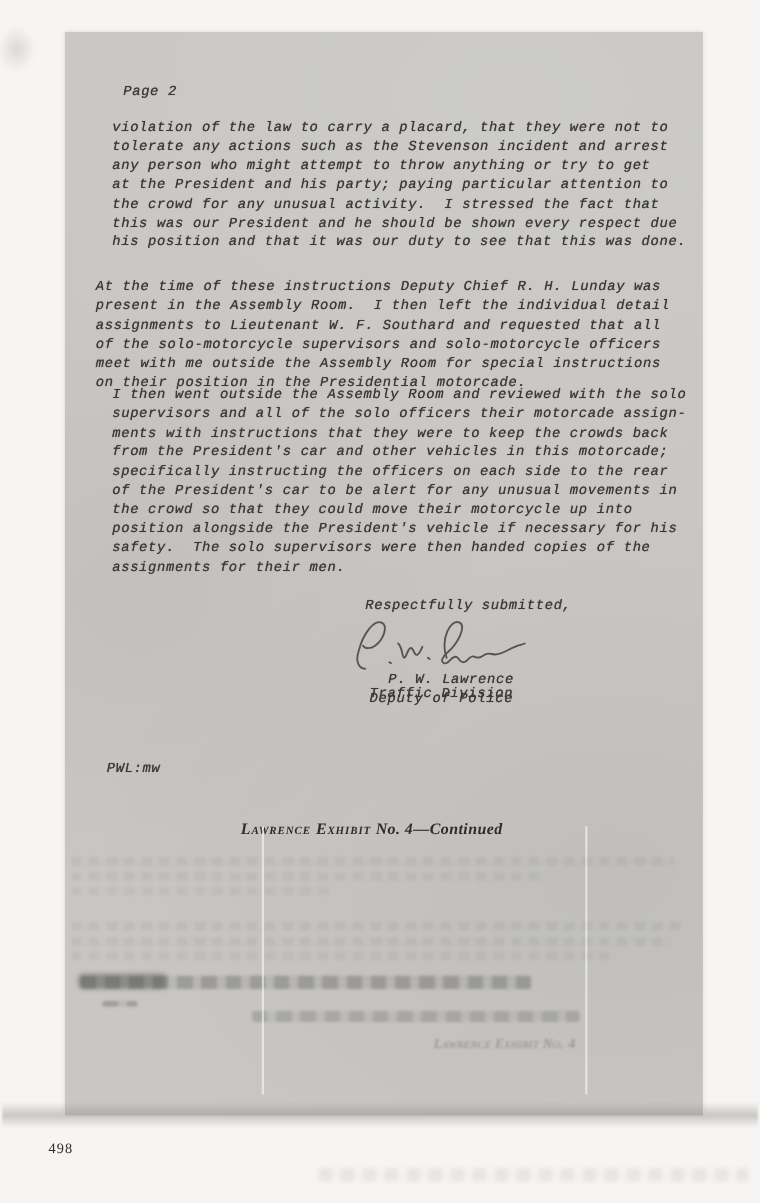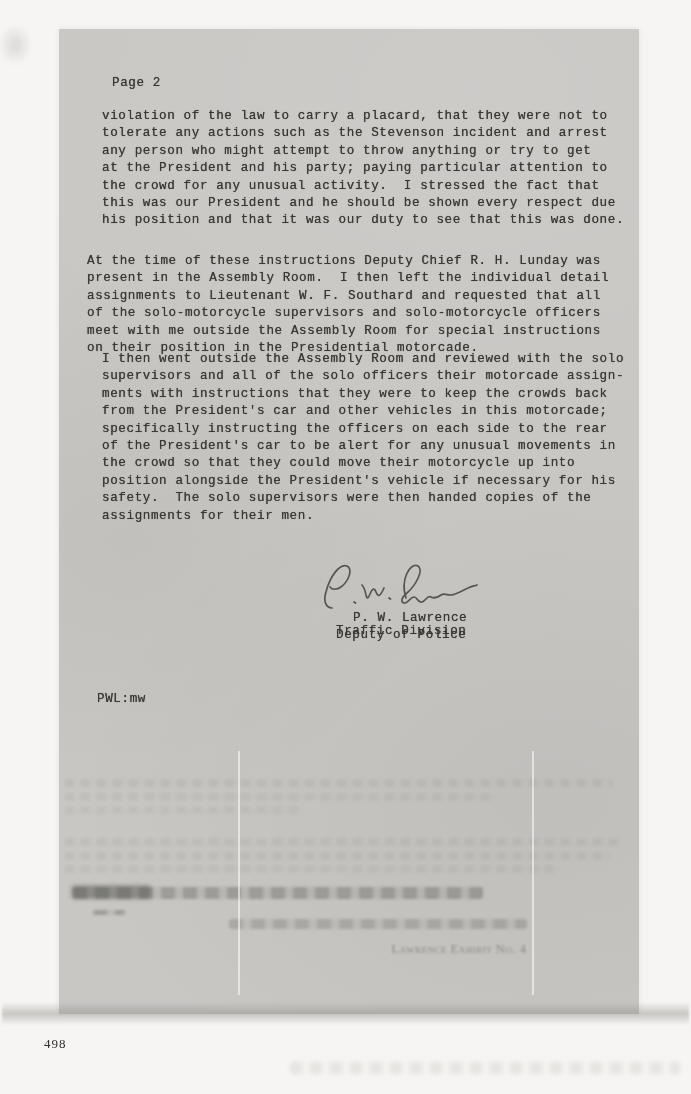--- a/index.html
+++ b/index.html
@@ -14,20 +14,21 @@
     filter: blur(2px);
   }
   .page {
     position:absolute; left:59px; top:29px; width:580px; height:985px;
     background:
       radial-gradient(130% 55% at 70% 6%, rgba(255,255,255,0.08), transparent 70%),
       radial-gradient(80% 40% at 12% 52%, rgba(0,0,0,0.035), transparent 70%),
       radial-gradient(120% 50% at 85% 78%, rgba(0,0,0,0.045), transparent 70%),
       #c8c7c4;
     box-shadow: 0 0 6px rgba(0,0,0,0.08);
+    font-style: italic;
   }
   .typed {
     position:absolute;
     font-family:"Liberation Mono", monospace;
     font-size:12.6px; line-height:17.4px; letter-spacing:0.6px;
     color:#3b3935; white-space:pre;
     text-shadow:0 0 0.7px rgba(52,50,46,0.85);
     filter: blur(0.22px);
   }
   .caption {
@@ -110,37 +111,41 @@
 supervisors and all of the solo officers their motorcade assign-
 ments with instructions that they were to keep the crowds back
 from the President's car and other vehicles in this motorcade;
 specifically instructing the officers on each side to the rear
 of the President's car to be alert for any unusual movements in
 the crowd so that they could move their motorcycle up into
 position alongside the President's vehicle if necessary for his
 safety.  The solo supervisors were then handed copies of the
 assignments for their men.</div>
 
+  <div class="typed" style="left:273px; top:514px;">Respectfully submitted,</div>
 
   <svg class="sig-svg" width="162" height="60" viewBox="0 0 162 60" aria-label="P. W. Lawrence">
     <g fill="none" stroke="#45423c" stroke-width="1.7" stroke-linecap="round" opacity="0.85">
       <path d="M14 50 C8 50 5 43 8 34 C12 18 22 5 29 8 C35 11 31 23 23 29 C19 32 14 32 12 29"></path>
       <path d="M36 44 l1.5 1"></path>
       <path d="M44 27 C46 29 47 32 48 37 C49 41 50 41 52 36 C54 31 56 29 58 34 C60 39 62 39 66 30"></path>
       <path d="M71 40 l1.5 1"></path>
       <path d="M88 40 C82 22 92 4 100 8 C106 12 98 27 89 35 C84 39 82 44 86 45 C90 46 92 39 96 39 C100 39 99 45 104 44 C108 43 109 37 113 39 C117 41 120 39 123 37 C126 35 129 37 132 37 C138 37 143 33 150 30 C154 28 157 28 159 27"></path>
     </g>
   </svg>
 
   <div class="typed" style="left:277px; top:581px;margin-left:17px;">P. W. Lawrence</div>
   <div class="typed" style="left:277px; top:598px;">Deputy of Police</div>
   <div class="typed" style="left:277px; top:594px;">Traffic Division</div>
 
   <div class="typed" style="left:38px; top:636px;margin-top:26px;">PWL:mw</div>
 
+  <div class="caption">
+    <span class="sc">Lawrence Exhibit</span><span> No. 4—Continued</span>
+  </div>
 
   <div class="gline" style="left:6px;  top:750px; width:548px; opacity:.5;"></div>
   <div class="gline" style="left:6px;  top:764px; width:430px; opacity:.45;"></div>
   <div class="gline" style="left:6px;  top:777px; width:235px; opacity:.4;"></div>
   <div class="gline" style="left:6px;  top:809px; width:555px; opacity:.5;"></div>
   <div class="gline" style="left:6px;  top:823px; width:545px; opacity:.5;"></div>
   <div class="gline" style="left:6px;  top:836px; width:495px; opacity:.45;"></div>
   <div class="gband" style="left:14px; top:858px; width:410px; height:12px;"></div>
   <div class="gblob" style="left:12px; top:856px; width:80px;  height:14px;"></div>
   <div class="gband" style="left:34px; top:881px; width:32px;  height:5px;"></div>

